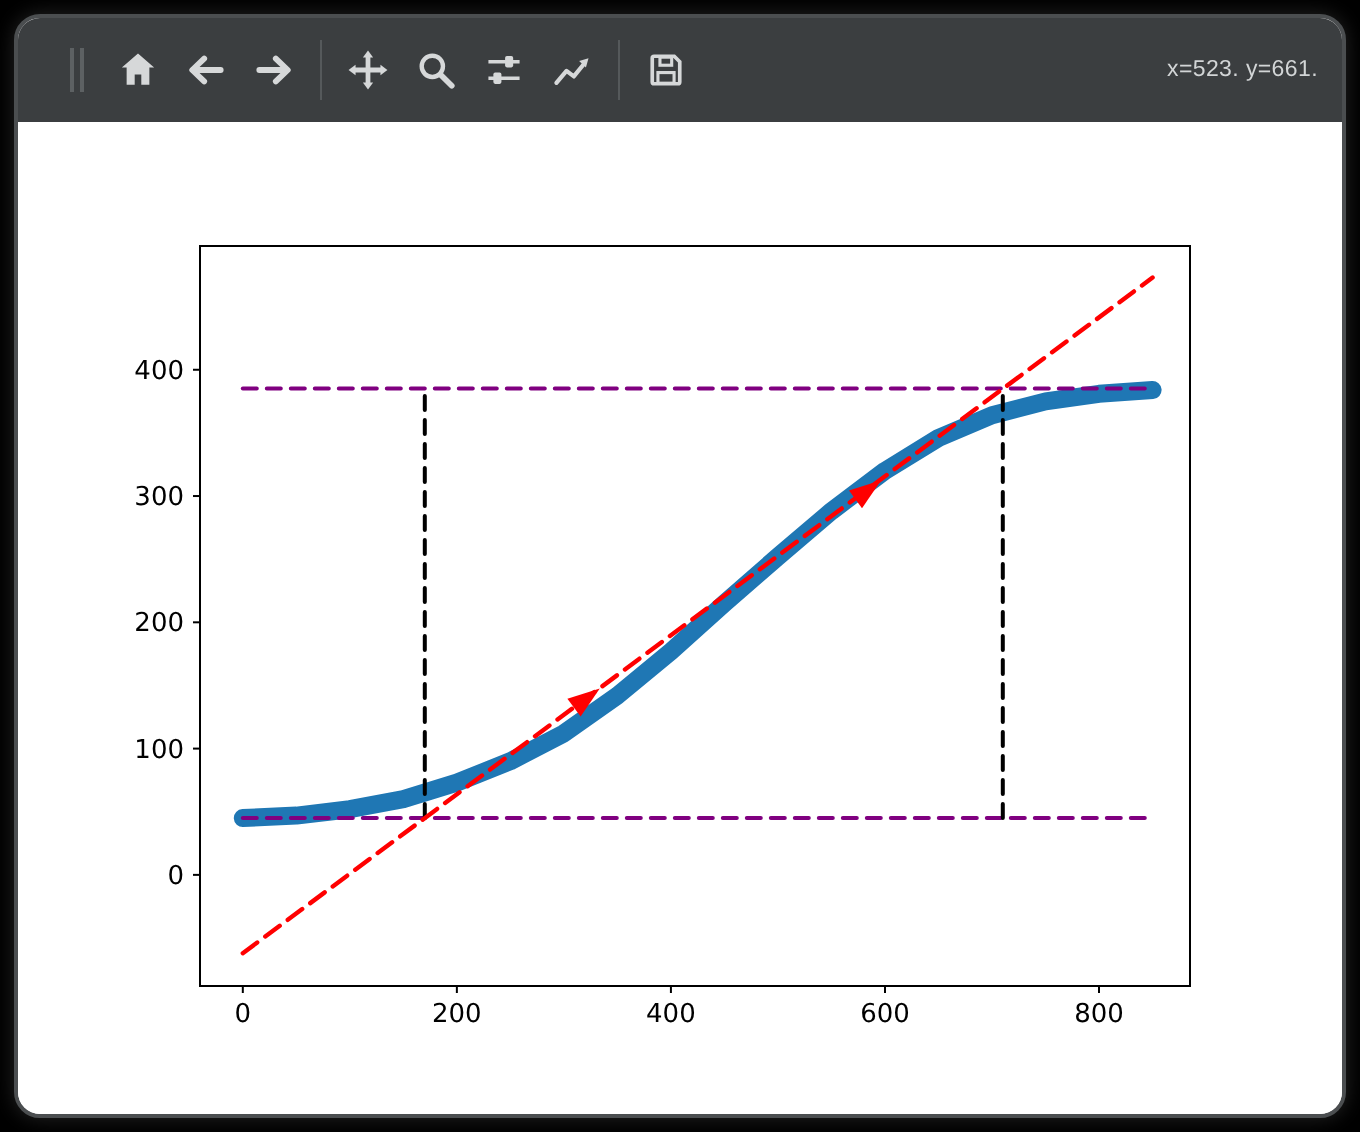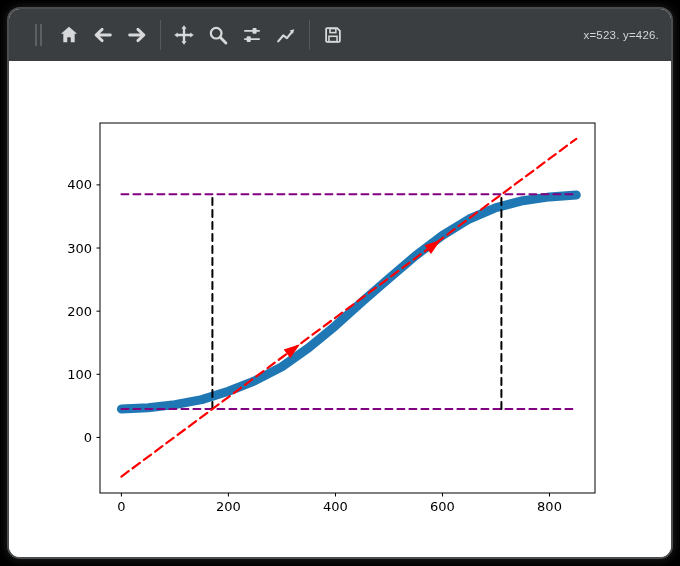--- a/index.html
+++ b/index.html
@@ -110,21 +110,21 @@
 
     <button class="tb">
       <svg width="22" height="22" viewBox="0 0 24 24">
         <path d="M4.5 5.5 A1 1 0 0 1 5.5 4.5 H16.5 L19.5 7.5 V18.5 A1 1 0 0 1 18.5 19.5 H5.5 A1 1 0 0 1 4.5 18.5 Z" fill="none" stroke="#d6d8d9" stroke-width="2"></path>
         <rect x="8.7" y="5" width="6.4" height="4.4" fill="none" stroke="#d6d8d9" stroke-width="1.7"></rect>
         <rect x="7.6" y="13.4" width="8.8" height="5.8" fill="none" stroke="#d6d8d9" stroke-width="1.7"></rect>
       </svg>
     </button>
 
     <div class="spacer"></div>
-    <div class="coords">x=523. y=426.</div>
+    <div class="coords">x=523. y=661.</div>
   </div>
 
   <div class="canvas">
     <svg id="plot" width="662" height="496" viewBox="0 0 662 496">
         <polyline points="112.4,348.0 139.2,346.8 165.9,343.6 192.7,338.6 219.4,330.3 246.2,319.6 272.9,305.7 299.7,286.8 326.5,264.7 353.2,240.7 380.0,217.3 406.7,194.6 433.5,174.4 460.2,158.0 487.0,146.6 513.8,139.7 540.5,135.9 567.3,134.0" fill="none" stroke="#1f77b4" stroke-width="9" stroke-linecap="round" stroke-linejoin="round"></polyline>
         <polyline points="112.4,133.3 567.3,133.3" fill="none" stroke="#800080" stroke-width="2" stroke-linecap="round" stroke-linejoin="round" stroke-dasharray="7,5"></polyline>
         <polyline points="112.4,348.0 567.3,348.0" fill="none" stroke="#800080" stroke-width="2" stroke-linecap="round" stroke-linejoin="round" stroke-dasharray="7,5"></polyline>
         <polyline points="203.4,348.0 203.4,133.3" fill="none" stroke="#000000" stroke-width="2" stroke-linecap="round" stroke-linejoin="round" stroke-dasharray="7,5"></polyline>
         <polyline points="492.4,348.0 492.4,133.3" fill="none" stroke="#000000" stroke-width="2" stroke-linecap="round" stroke-linejoin="round" stroke-dasharray="7,5"></polyline>
         <polyline points="112.4,415.6 567.3,77.8" fill="none" stroke="#ff0000" stroke-width="2.2" stroke-linecap="round" stroke-linejoin="round" stroke-dasharray="9,5"></polyline>

